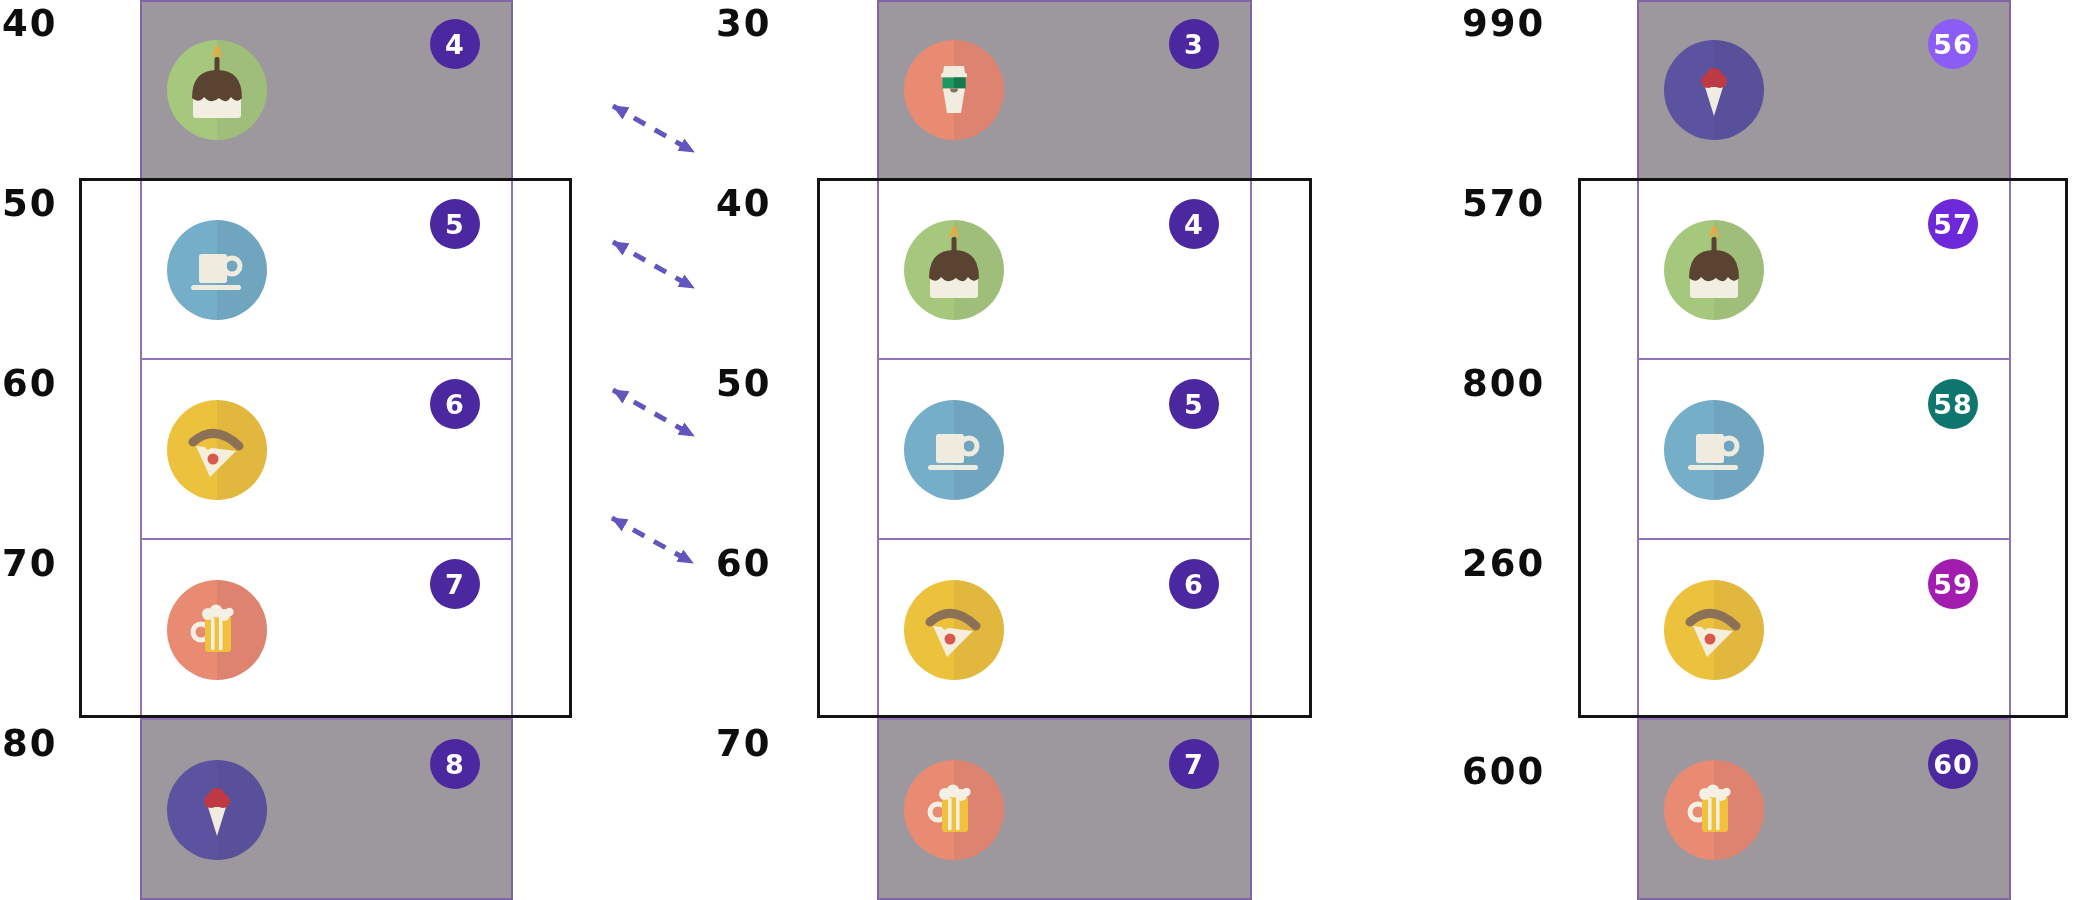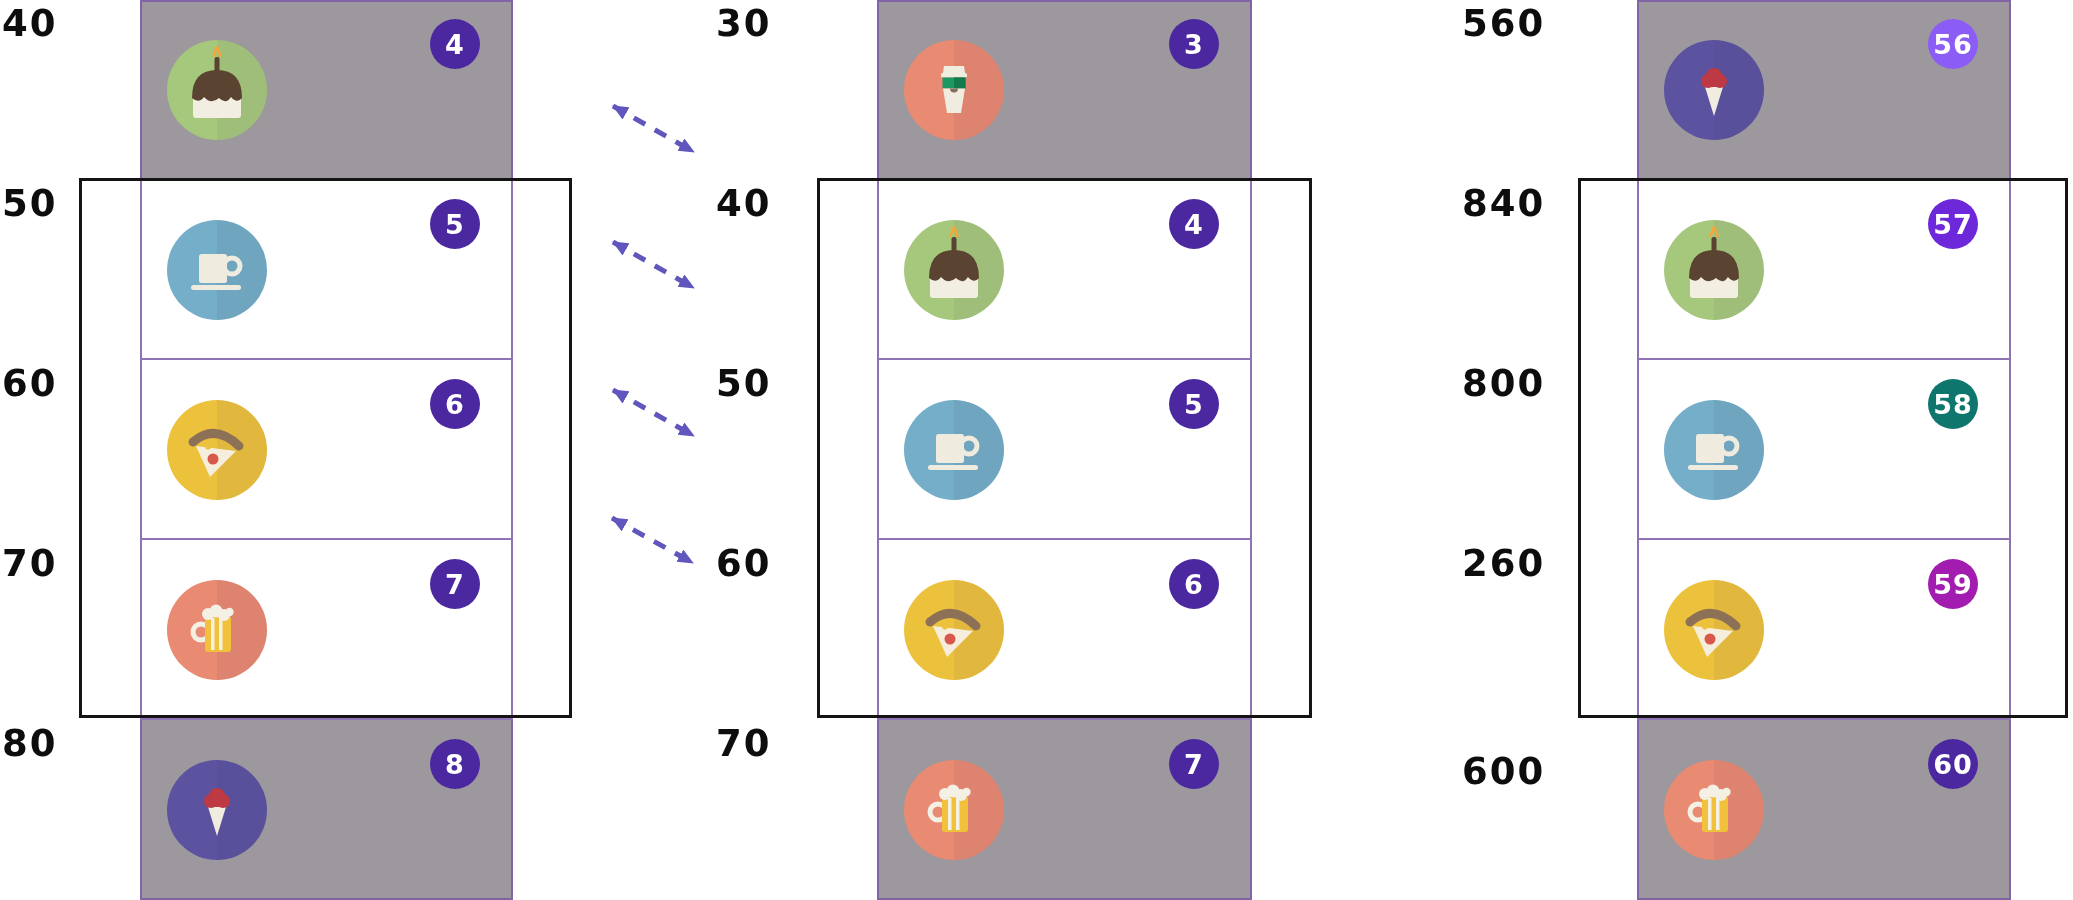--- a/index.html
+++ b/index.html
@@ -153,22 +153,22 @@
         <rect x="2" y="-12" width="3.5" height="32" fill="#f5f0e4"></rect>
         <circle cx="-9" cy="-16" r="6" fill="#f5f0e4"></circle>
         <circle cx="-1" cy="-19" r="6.5" fill="#f5f0e4"></circle>
         <circle cx="7" cy="-15" r="6" fill="#f5f0e4"></circle>
         <circle cx="12.5" cy="-18" r="4.2" fill="#f5f0e4"></circle>
       </svg>
       <div class="badge" style="background: rgb(75, 40, 160); left: 1169px; top: 739px; z-index: 3;">7</div>
       <div class="viewport-frame" style="left: 817px; top: 178px; width: 495px; height: 540px;"></div>
     </div>
   <div id="col-2">
-      <div class="offset-label" style="left: 1462px; top: 4px;">560</div>
-      <div class="offset-label" style="left: 1462px; top: 184px;">840</div>
+      <div class="offset-label" style="left: 1462px; top: 4px;">990</div>
+      <div class="offset-label" style="left: 1462px; top: 184px;">570</div>
       <div class="offset-label" style="left: 1462px; top: 364px;">800</div>
       <div class="offset-label" style="left: 1462px; top: 544px;">260</div>
       <div class="offset-label" style="left: 1462px; top: 724px; margin-top: 28px;">600</div>
       <div class="cell first" style="left: 1637px; top: 0px; width: 374px; height: 180px; background: rgb(157, 152, 157);"></div>
       <svg class="icon-svg" viewBox="-50 -50 100 100" style="left: 1664px; top: 40px; z-index: 3;">
         <circle cx="0" cy="0" r="50" fill="#5b53a0"></circle>
         <path d="M0,-50 A50,50 0 0 1 0,50 L0,-50 Z" fill="rgba(50,35,60,0.06)"></path>
         <path d="M-9,-3 L9,-3 L0,26 Z" fill="#f0ece0"></path>
         <circle cx="-6" cy="-9" r="7" fill="#bd3944"></circle>
         <circle cx="6" cy="-9" r="7" fill="#bd3944"></circle>

